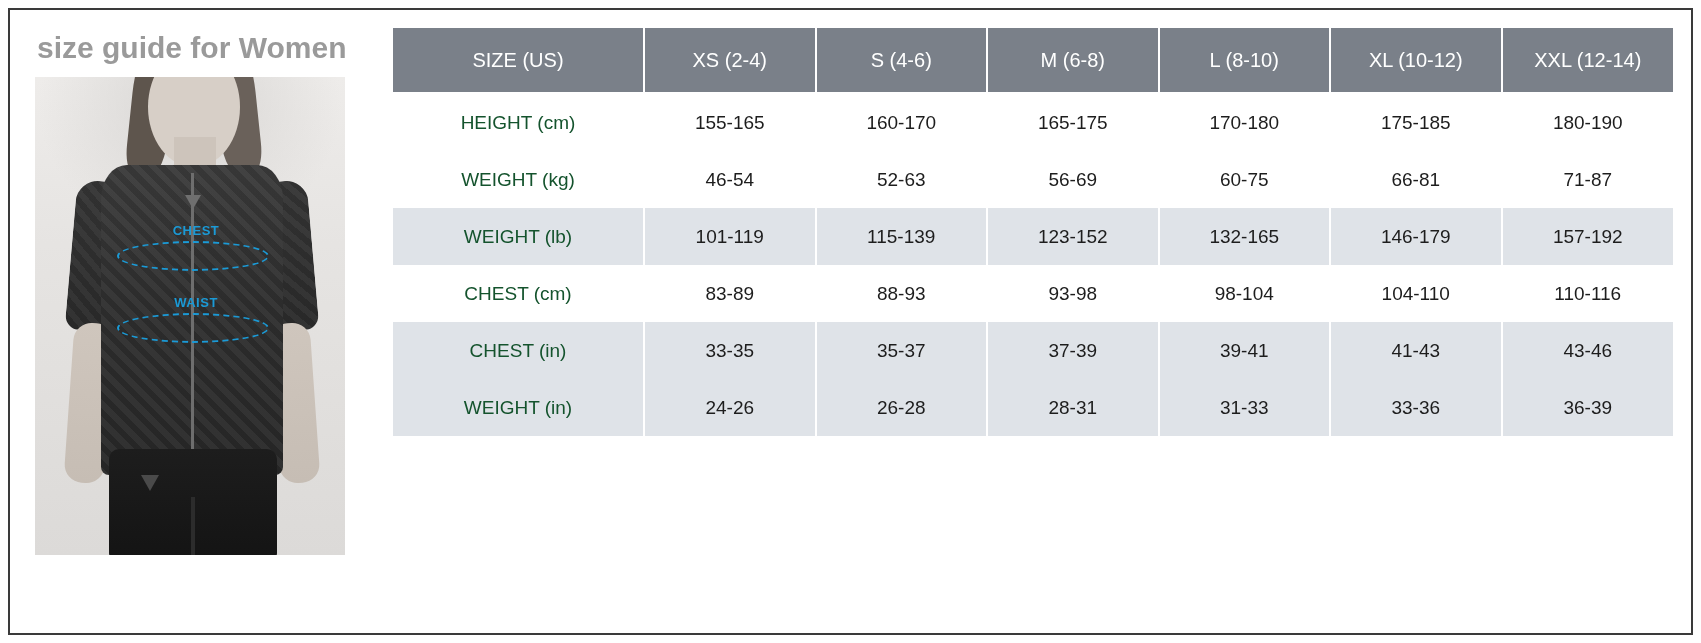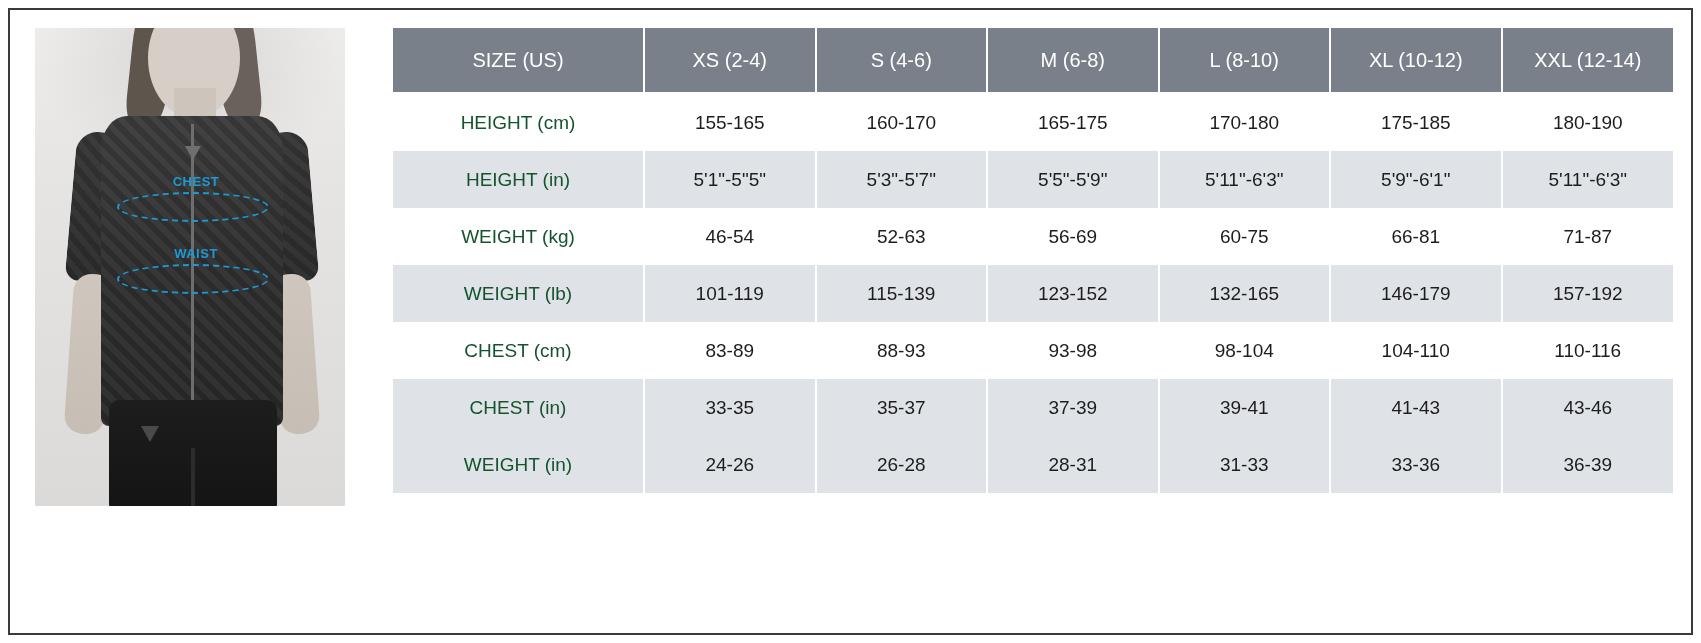--- a/index.html
+++ b/index.html
@@ -272,20 +272,21 @@
 </style>
 </head>
 <body>
 
 <div class="page">
   <div class="outer-border"></div>
 
   <div class="content">
 
     <div class="left-col">
+      <div class="guide-title">size guide for Women</div>
 
       <div class="photo-wrap">
         <div class="photo-bg"></div>
         <div class="hair-l"></div>
         <div class="hair-r"></div>
         <div class="head"></div>
         <div class="neck"></div>
         <div class="sleeve-l"></div>
         <div class="sleeve-r"></div>
         <div class="arm-l"></div>
@@ -321,29 +322,20 @@
         <tbody>
           <tr class="odd">
             <td class="row-label">HEIGHT (cm)</td>
             <td>155-165</td>
             <td>160-170</td>
             <td>165-175</td>
             <td>170-180</td>
             <td>175-185</td>
             <td>180-190</td>
           </tr>
-          <tr class="even">
-            <td class="row-label">HEIGHT (in)</td>
-            <td>5'1"-5"5"</td>
-            <td>5'3"-5'7"</td>
-            <td>5'5"-5'9"</td>
-            <td>5'11"-6'3"</td>
-            <td>5'9"-6'1"</td>
-            <td>5'11"-6'3"</td>
-          </tr>
           <tr class="odd">
             <td class="row-label">WEIGHT (kg)</td>
             <td>46-54</td>
             <td>52-63</td>
             <td>56-69</td>
             <td>60-75</td>
             <td>66-81</td>
             <td>71-87</td>
           </tr>
           <tr class="even">

